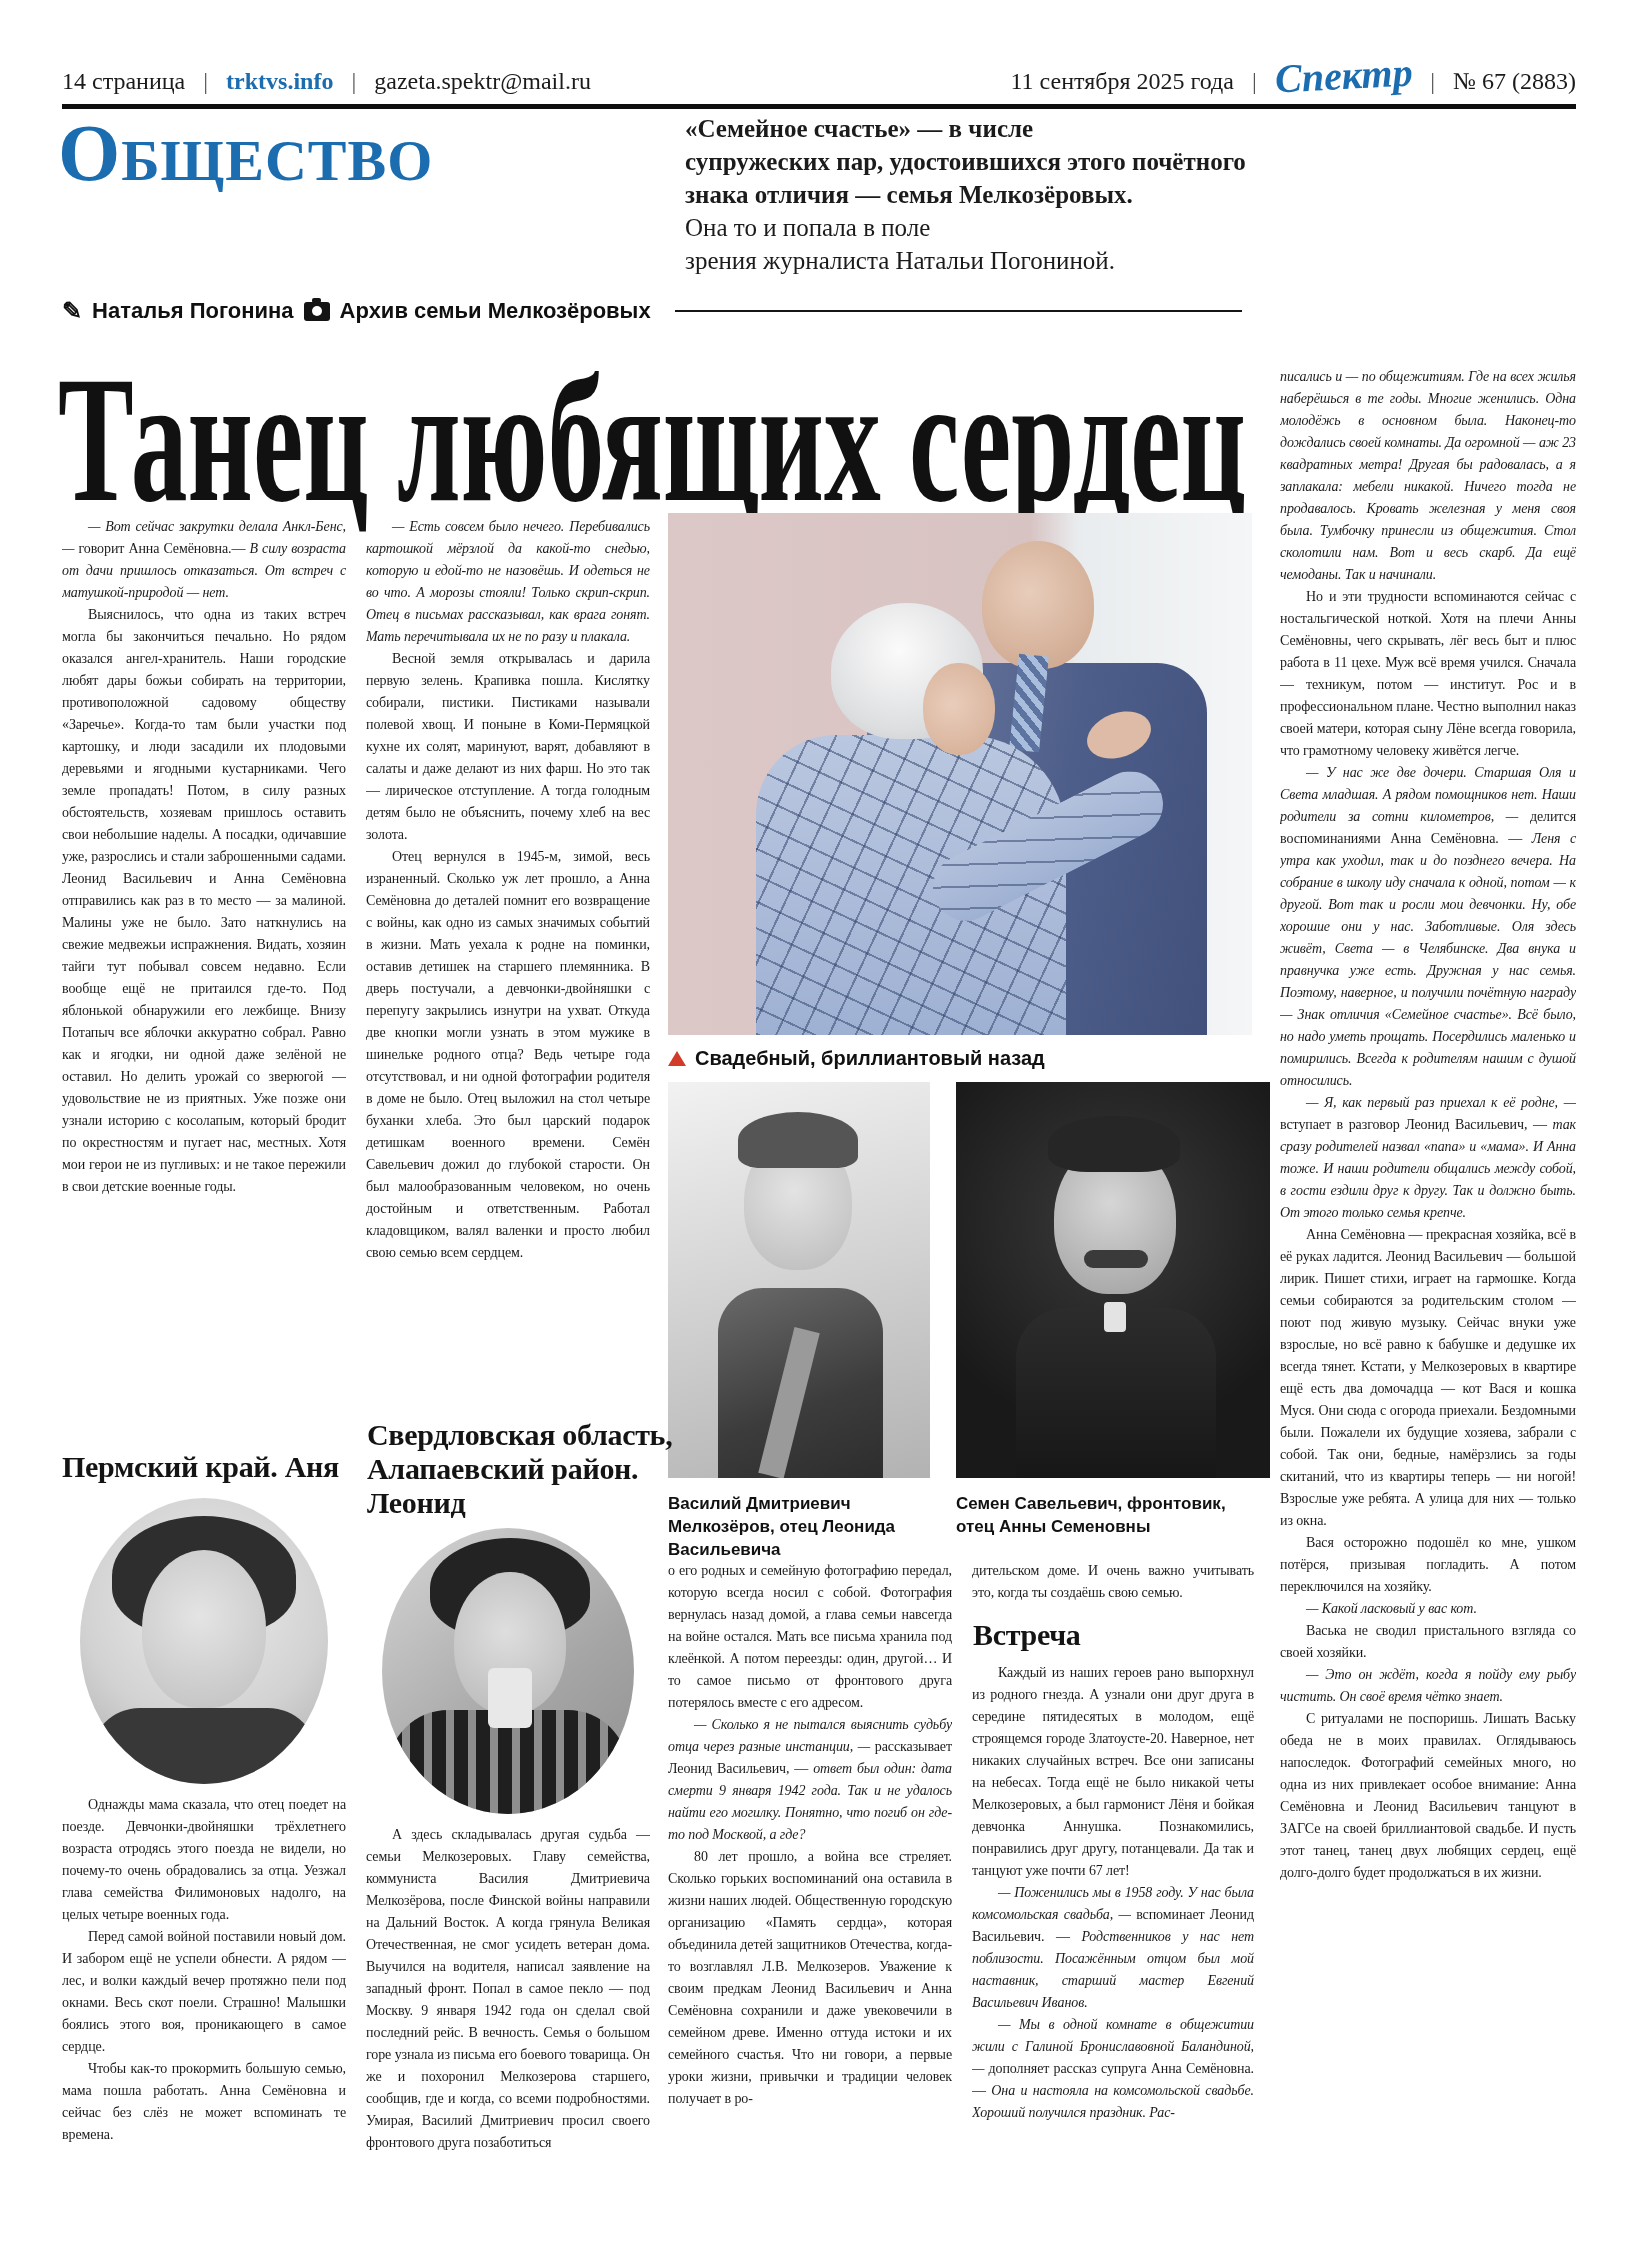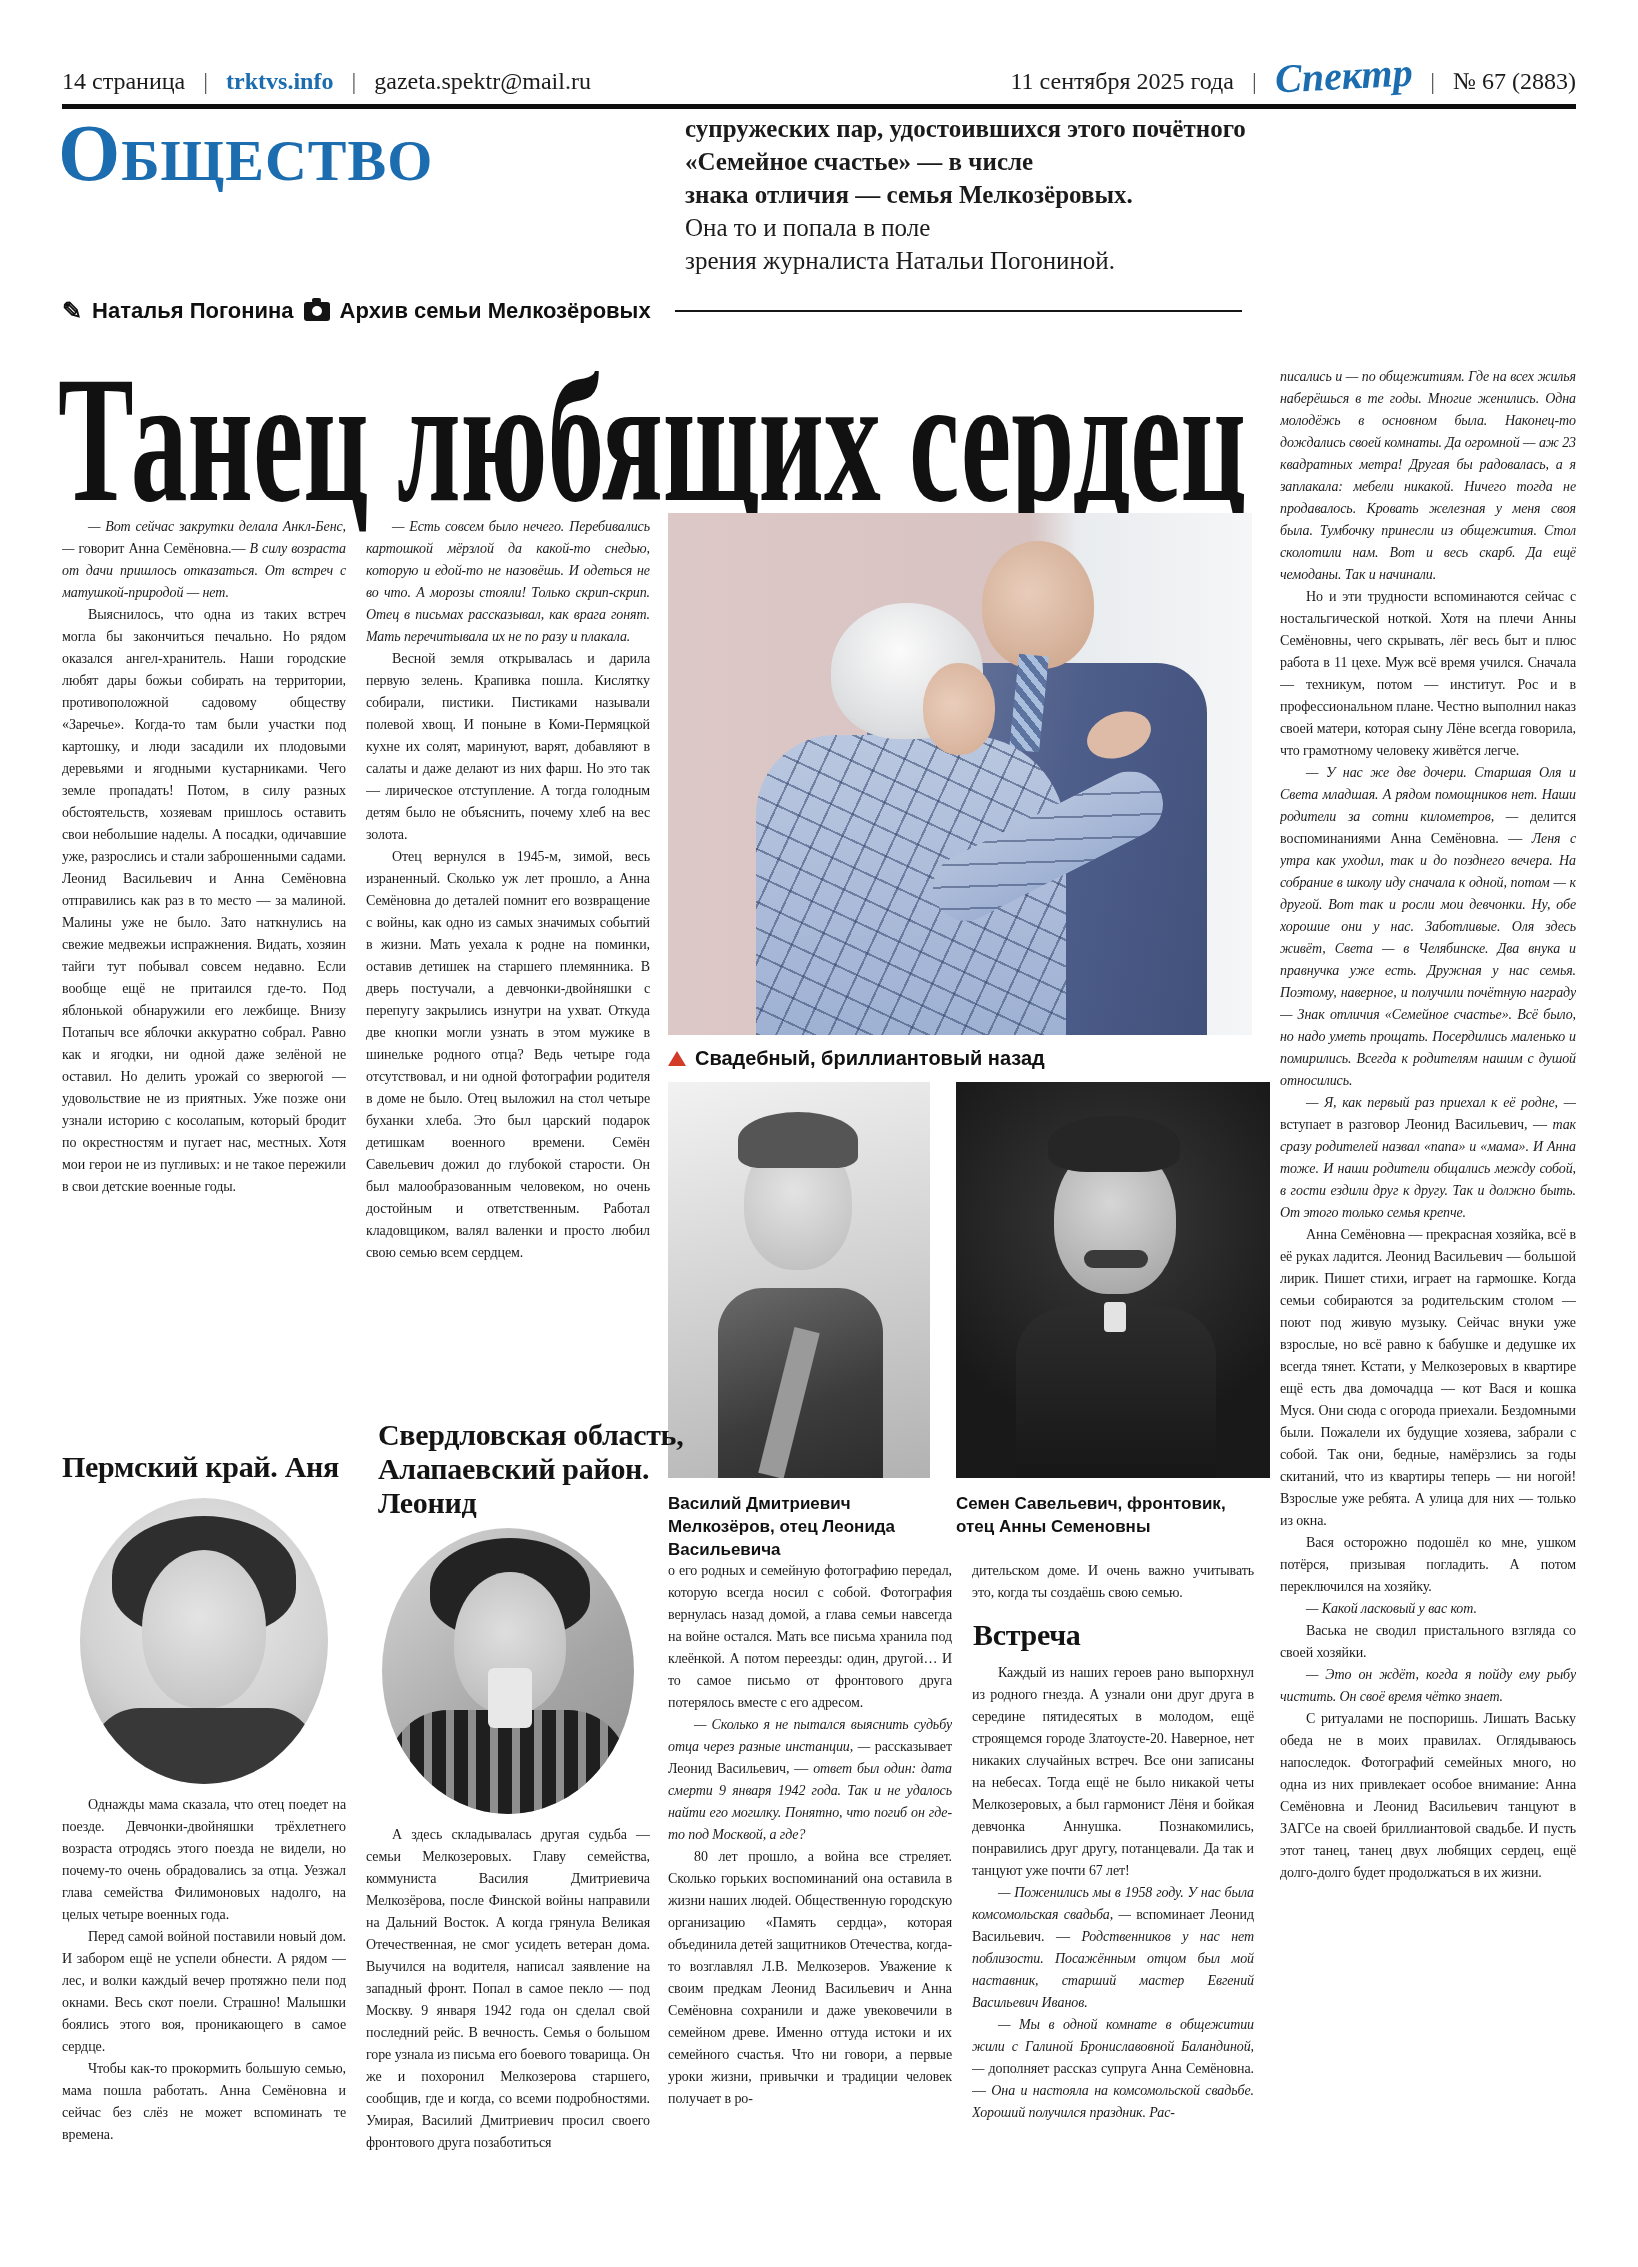--- a/index.html
+++ b/index.html
@@ -44,21 +44,21 @@
   .sub{font-weight:bold;font-size:30px;line-height:34px;letter-spacing:-0.3px;color:#141414;}
   .sub .sline{white-space:nowrap;}
 
   .col1{position:absolute;left:62px;top:516px;width:284px;}
   .col1 .t1{height:928px;}
   .col1 .sub{margin:6px 0 14px;}
   .col1 .t2{height:382px;margin-top:10px;}
 
   .col2{position:absolute;left:366px;top:516px;width:284px;}
   .col2 .t1{height:898px;}
-  .col2 .sub{margin:4px 12px 8px;}
+  .col2 .sub{margin:4px 1px 8px;}
   .col2 .t2{height:378px;margin-top:10px;}
 
   .col3{position:absolute;left:668px;top:1560px;width:284px;height:632px;}
   .col4{position:absolute;left:972px;top:1560px;width:282px;height:632px;overflow:hidden;}
   .col4 .sub{margin:14px 1px 10px;}
   .col5{position:absolute;left:1280px;top:366px;width:296px;height:1828px;}
 
   
   .oval{position:relative;border-radius:50%;overflow:hidden;}
   .oval-anya{width:248px;height:286px;margin:0 auto;
@@ -102,22 +102,22 @@
       <span class="logo">Спектр</span>
       <span class="sep">|</span>
       <span>№ 67 (2883)</span>
     </div>
   </div>
   <div class="hdr-rule"></div>
 
   <div class="section-title">Общество</div>
 
   <div class="lead">
+    <div class="b">«Семейное счастье» — в числе</div>
     <div class="b">супружеских пар, удостоившихся этого почётного</div>
-    <div class="b">«Семейное счастье» — в числе</div>
     <div class="b">знака отличия — семья Мелкозёровых.</div>
     <div class="n">Она то и попала в поле</div>
     <div class="n">зрения журналиста Натальи Погониной.</div>
   </div>
 
   <div class="byline">
     <span class="pencil">✎</span>
     <span>Наталья Погонина</span>
     <span class="cam"></span>
     <span>Архив семьи Мелкозёровых</span>

